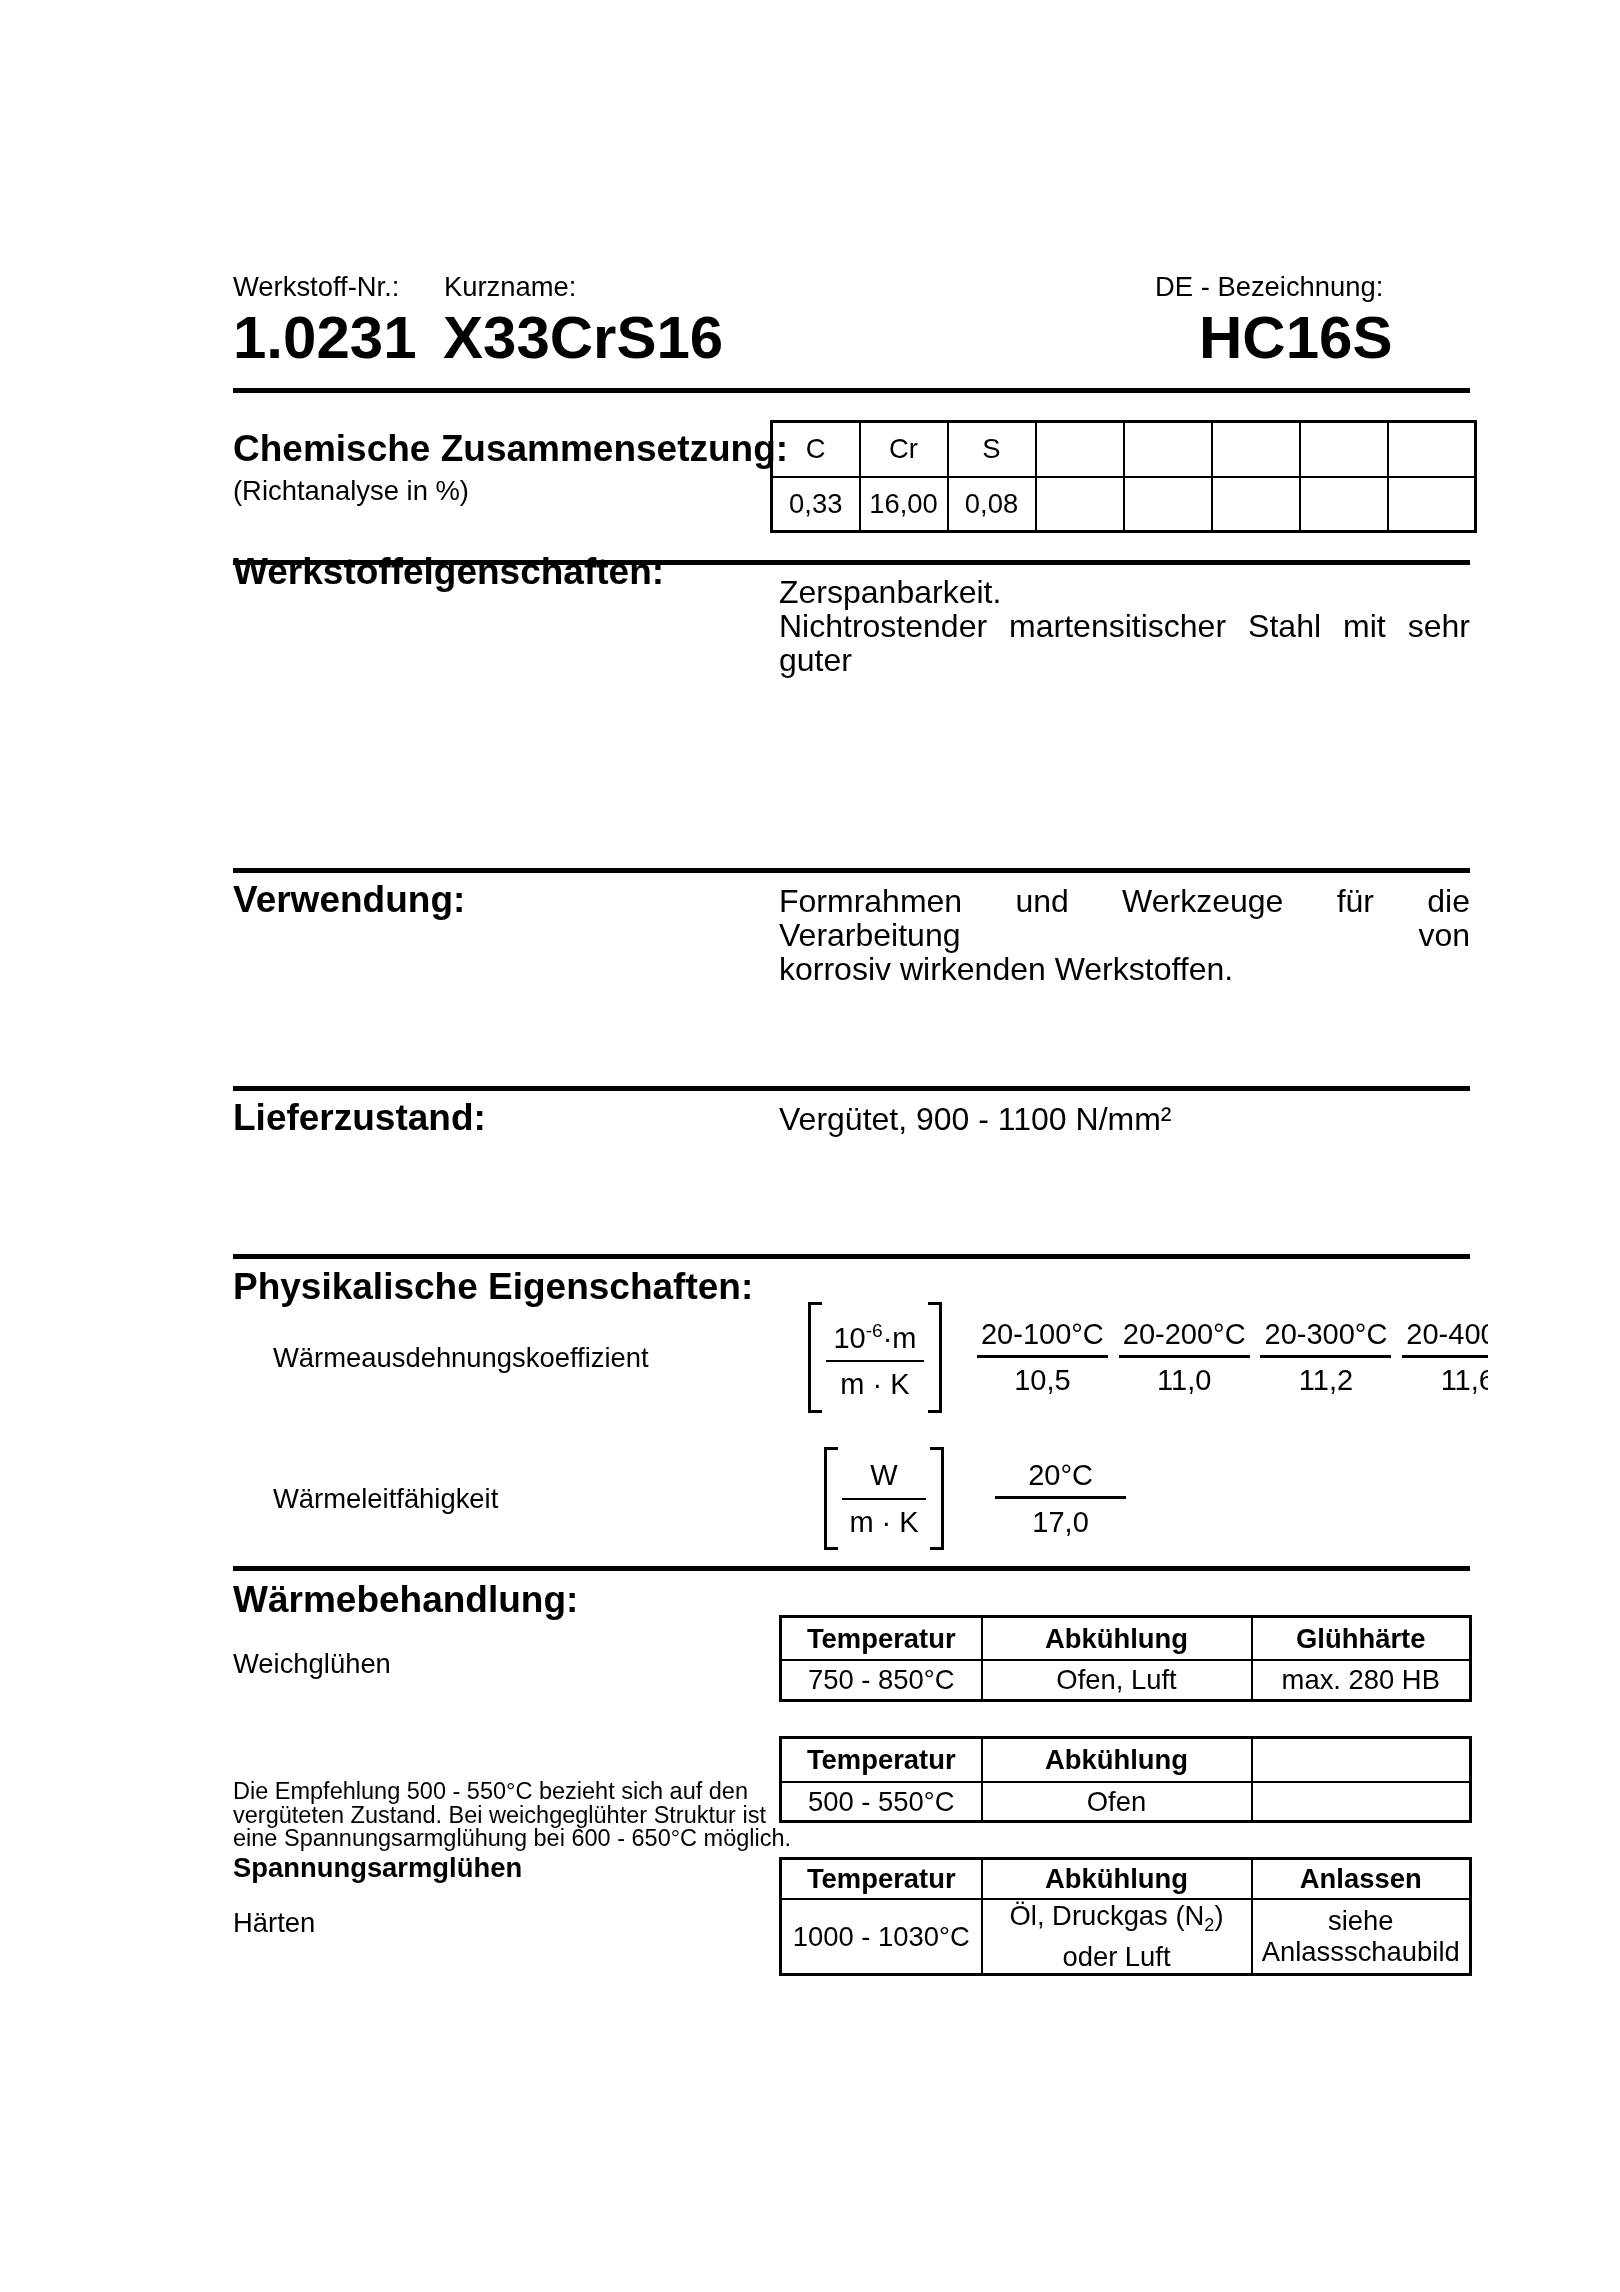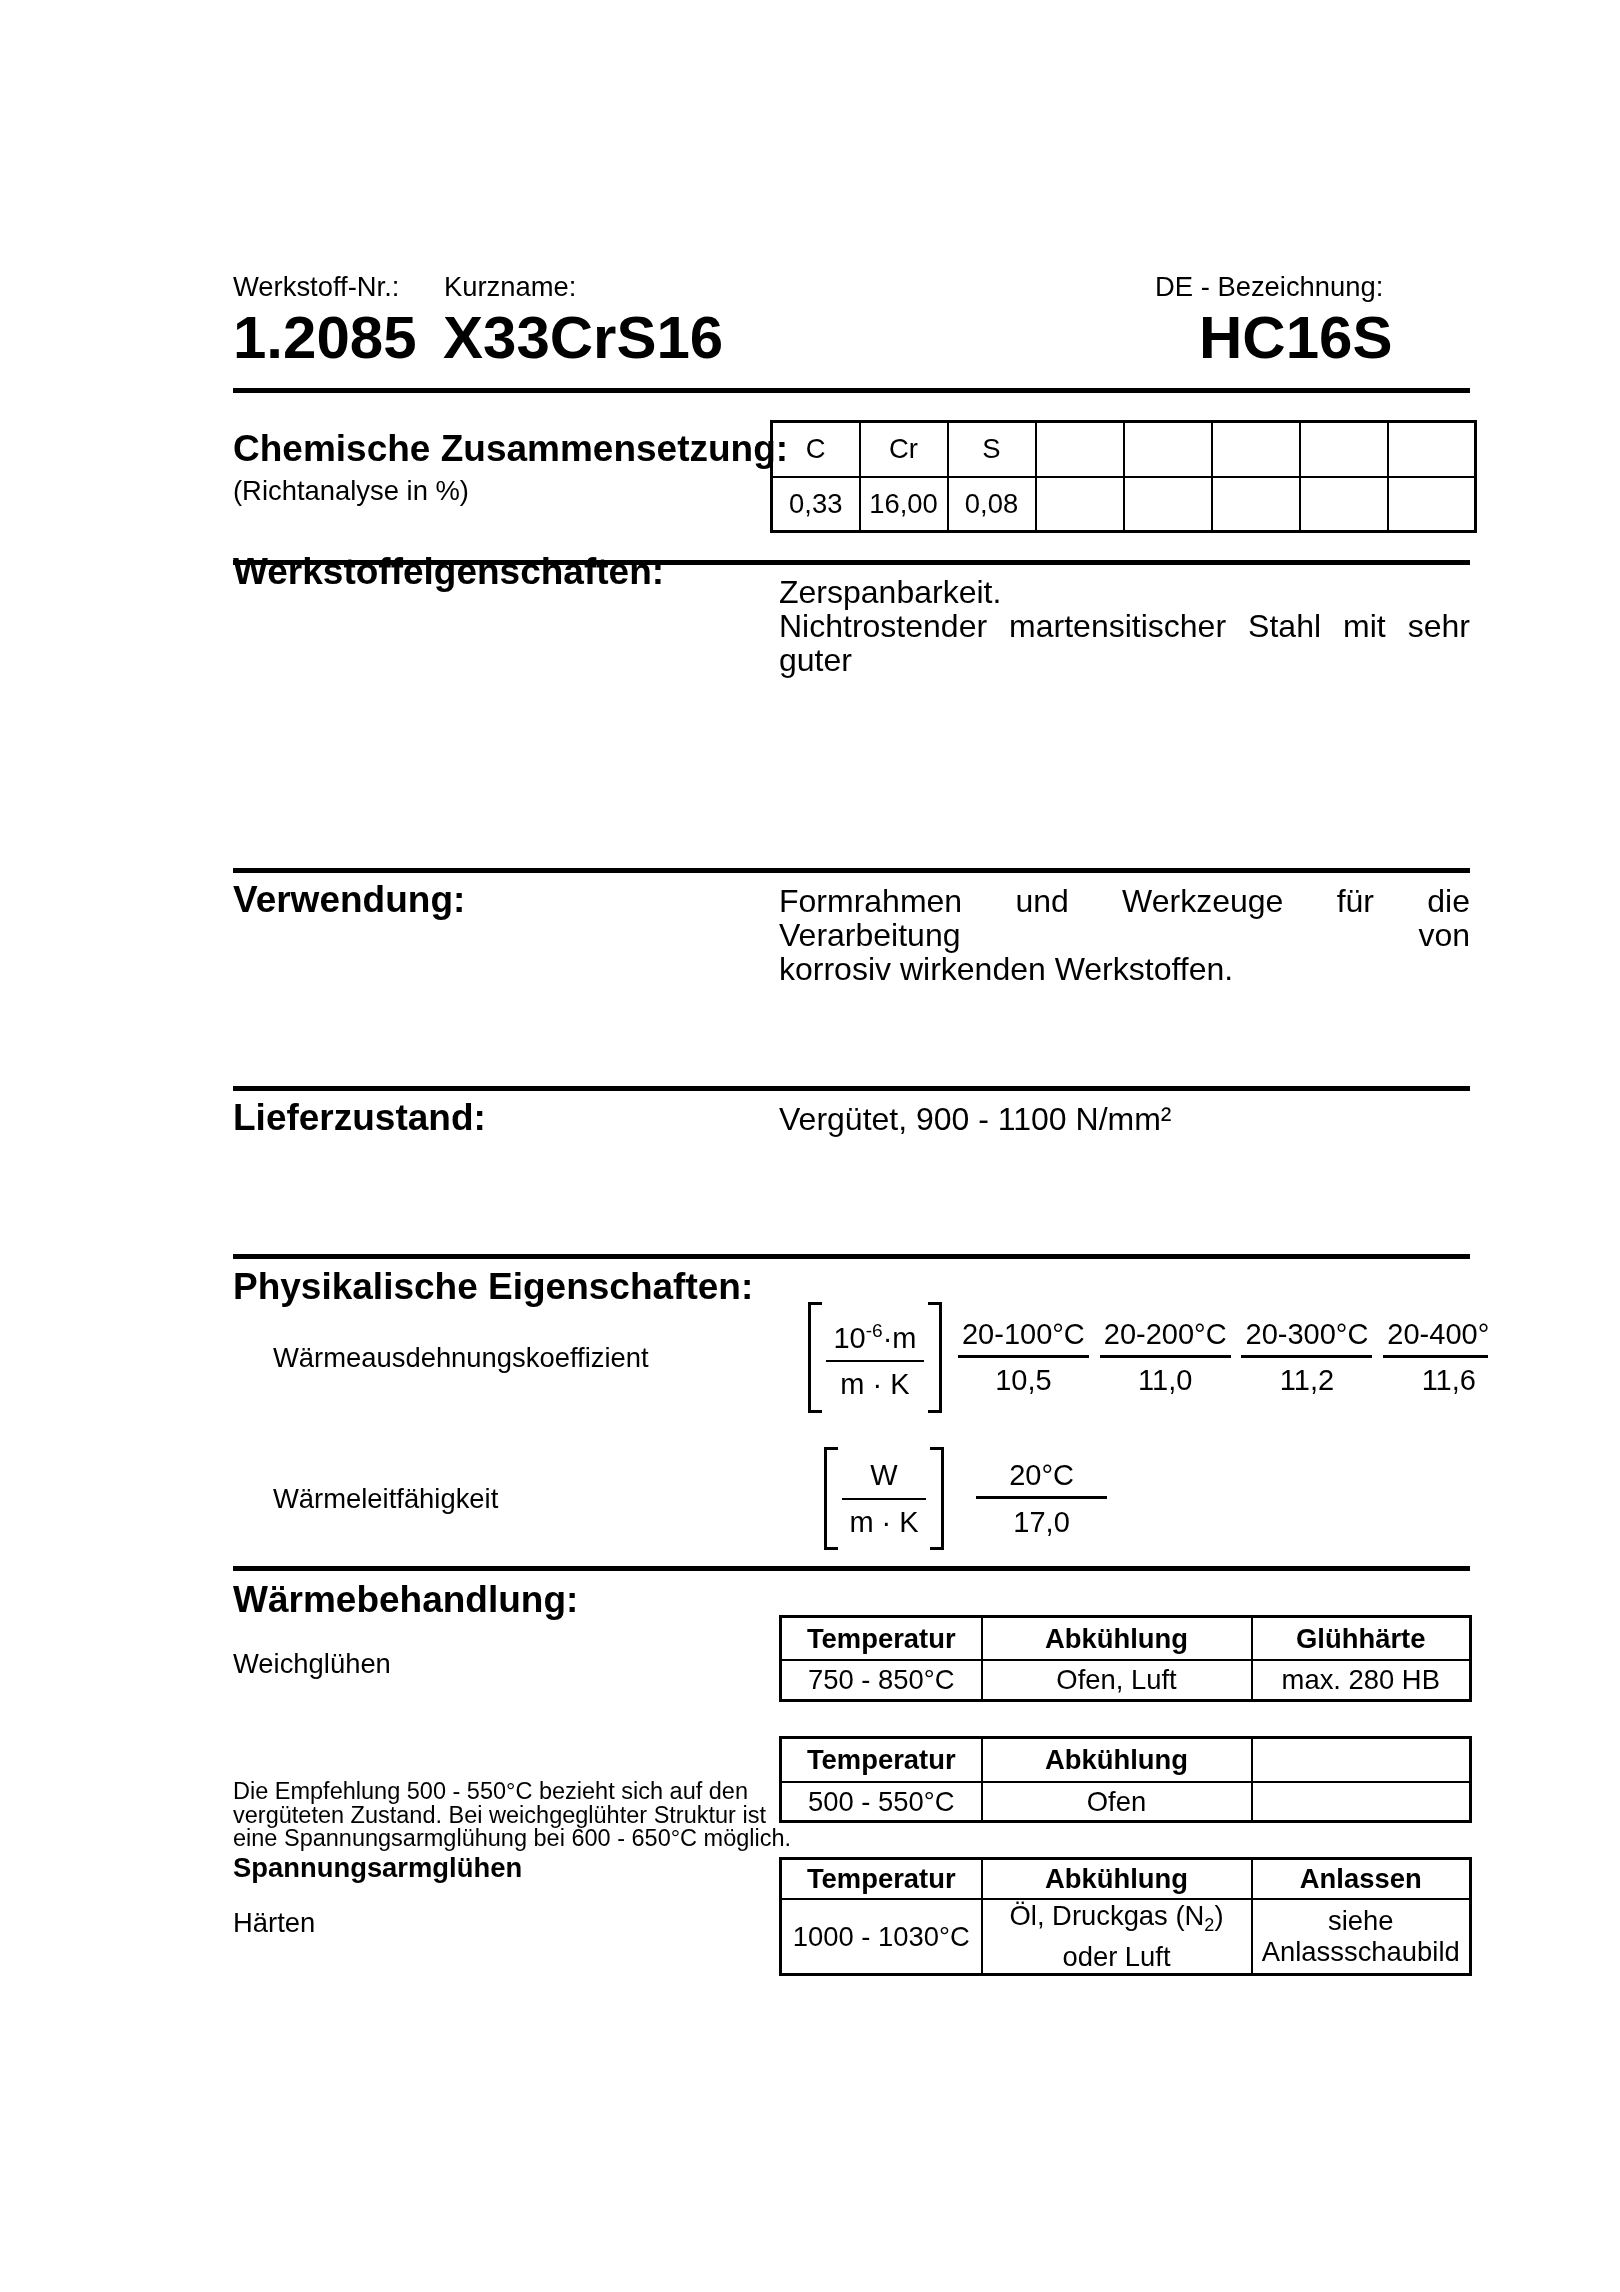--- a/index.html
+++ b/index.html
@@ -54,35 +54,35 @@
     border: 3.9px solid #000; border-right: none; box-sizing: border-box;
   }
   .bracket::after {
     content: ""; position: absolute; top: 0; bottom: 0; right: 0; width: 13.7px;
     border: 3.9px solid #000; border-left: none; box-sizing: border-box;
   }
   .frac { text-align: center; font-size: 29px; line-height: 33px; white-space: nowrap; }
   .frac-num { border-bottom: 2.9px solid #000; padding: 2px 7.8px 5.9px; }
   .frac-den { padding: 5.9px 7.8px 2px; }
   .sup6 { font-size: 66%; vertical-align: super; }
-  .pcols { display: flex; gap: 10.8px; margin-left: 16px; }
+  .pcols { display: flex; gap: 10.8px; margin-left: 35px; }
   .pcol { width: 131px; text-align: center; font-size: 29px; line-height: 33px; white-space: nowrap; }
   .pcol-hdr { padding-bottom: 3.9px; border-bottom: 3.9px solid #000; }
   .pcol-val { padding-top: 6.9px; }
 </style>
 </head>
 <body>
 
 <div class="page">
 
   <div class="abs small-label" style="left:233px; top:271px;">Werkstoff-Nr.:</div>
   <div class="abs small-label" style="left:444px; top:271px;">Kurzname:</div>
   <div class="abs small-label" style="left:1155px; top:271px;">DE - Bezeichnung:</div>
 
-  <div class="abs title" style="left:233px; top:305px;">1.2085</div>
+  <div class="abs title" style="left:233px; top:305px;">1.0231</div>
   <div class="abs title" style="left:443px; top:305px;">X33CrS16</div>
   <div class="abs title" style="left:1199px; top:305px;">HC16S</div>
 
   <div class="rule" style="top:388px;"></div>
 
   <div class="abs heading" style="left:233px; top:427px;">Chemische Zusammensetzung:</div>
   <div class="abs sub-label" style="left:233px; top:474px;">(Richtanalyse in %)</div>
   <table class="abs chem-table" style="left:770px; top:420px;">
     <colgroup>
         <col>

